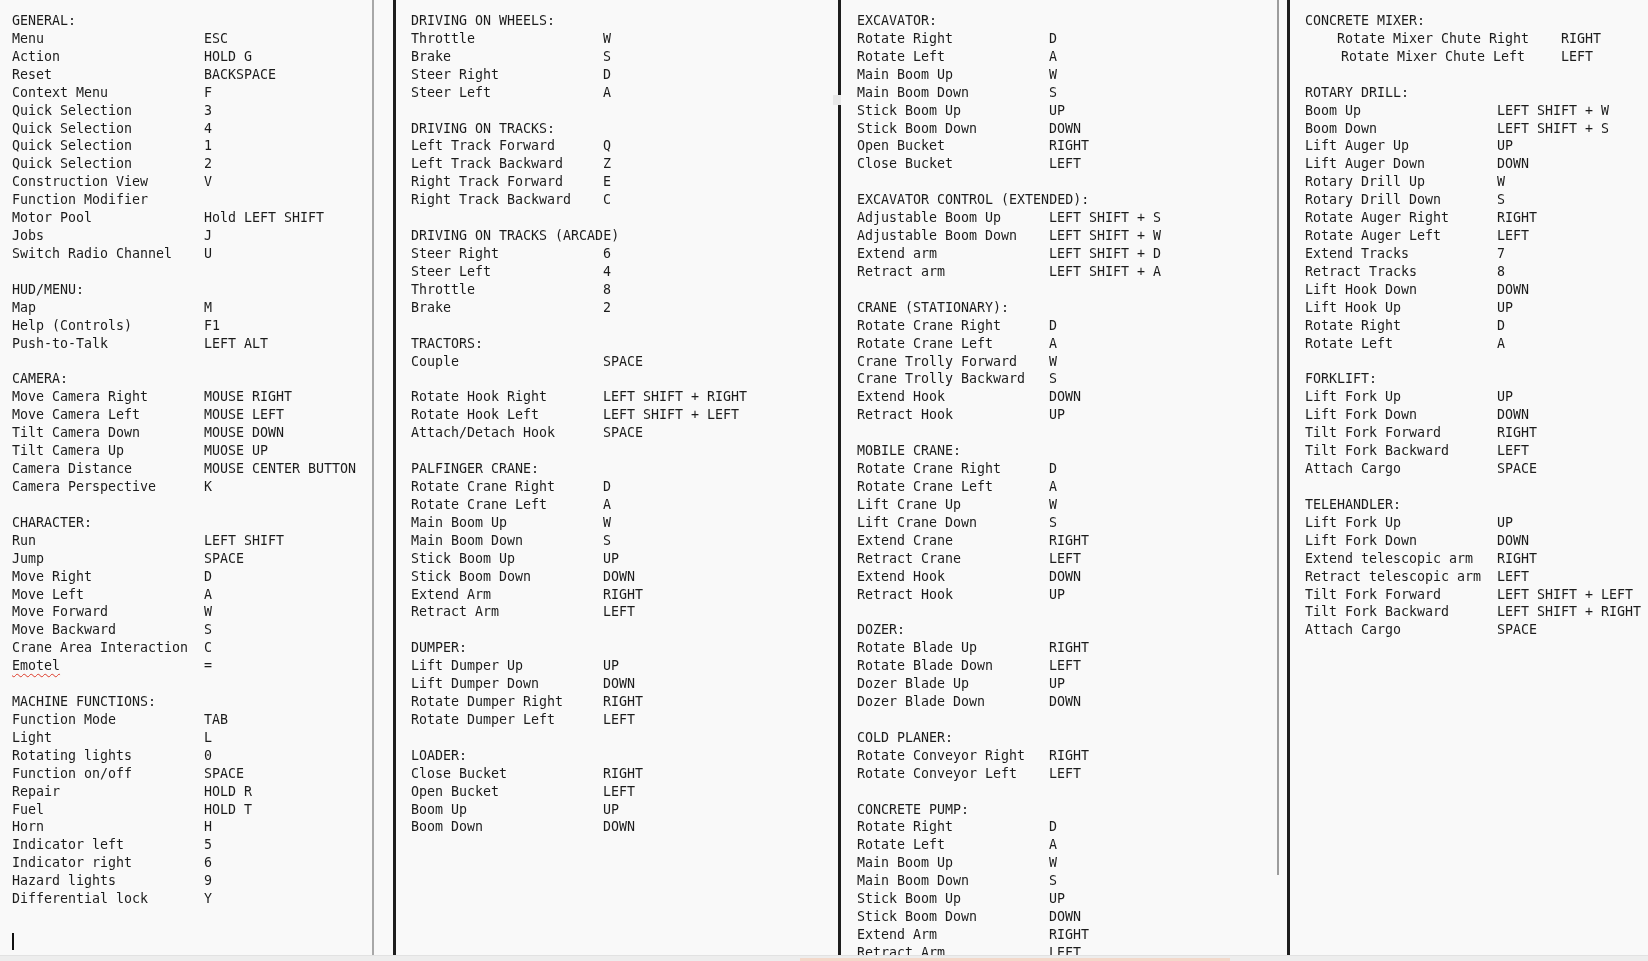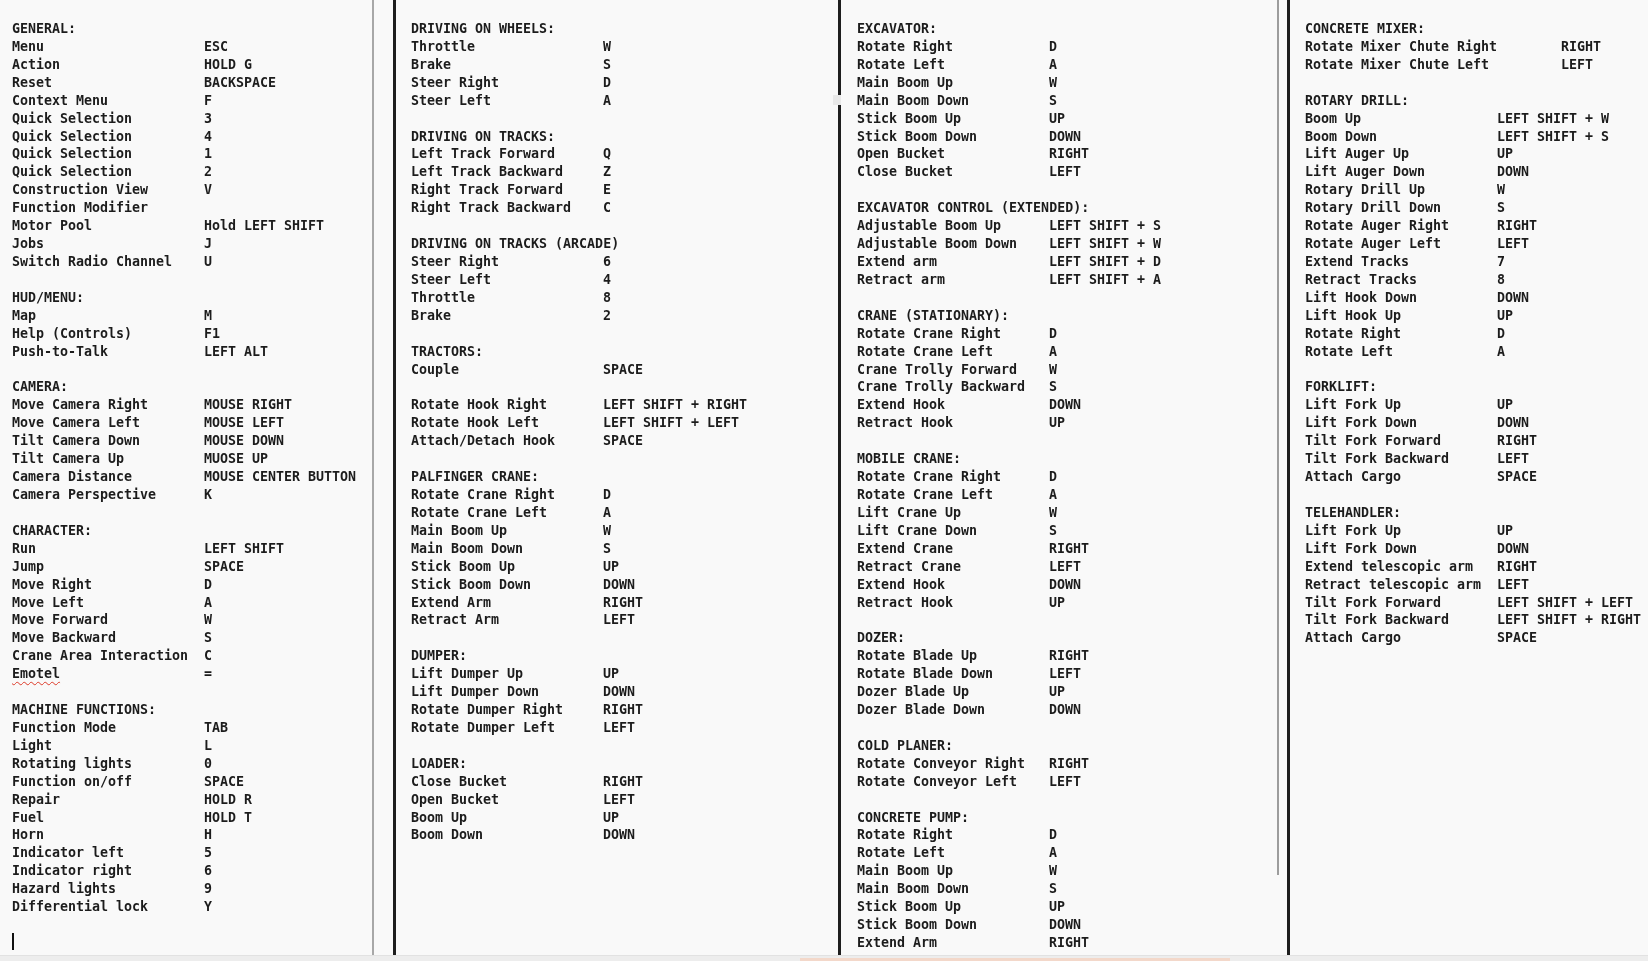--- a/index.html
+++ b/index.html
@@ -3,24 +3,24 @@
 <meta charset="utf-8">
 <style>
   html,body{margin:0;padding:0;}
   body{
     width:1648px;height:961px;position:relative;overflow:hidden;
     background:#f9f9f9;
     font-family:"DejaVu Sans Mono","Liberation Mono",monospace;
     font-size:13.3px;line-height:17.93px;color:#1c1c1c;
   }
   .screen{position:absolute;inset:0;}
-  .pane{position:absolute;top:20px;white-space:pre;font-weight:bold;}
+  .pane{position:absolute;top:12px;white-space:pre;}
   .line{height:17.93px;white-space:pre;}
   .lbl{display:inline-block;width:192px;vertical-align:top;}
-  .lbl.wide{width:256px;}
+  .lbl.wide{width:256px;text-align:center;}
   .misspelled{
     text-decoration-line:underline;
     text-decoration-style:wavy;
     text-decoration-color:#dd3b2a;
     text-decoration-thickness:1px;
     text-underline-offset:3px;
   }
   .vline{position:absolute;top:0;height:961px;}
   .vline.gray{width:2px;background:#a8a8a8;}
   .vline.dark{width:3px;background:#1e1e1e;}

